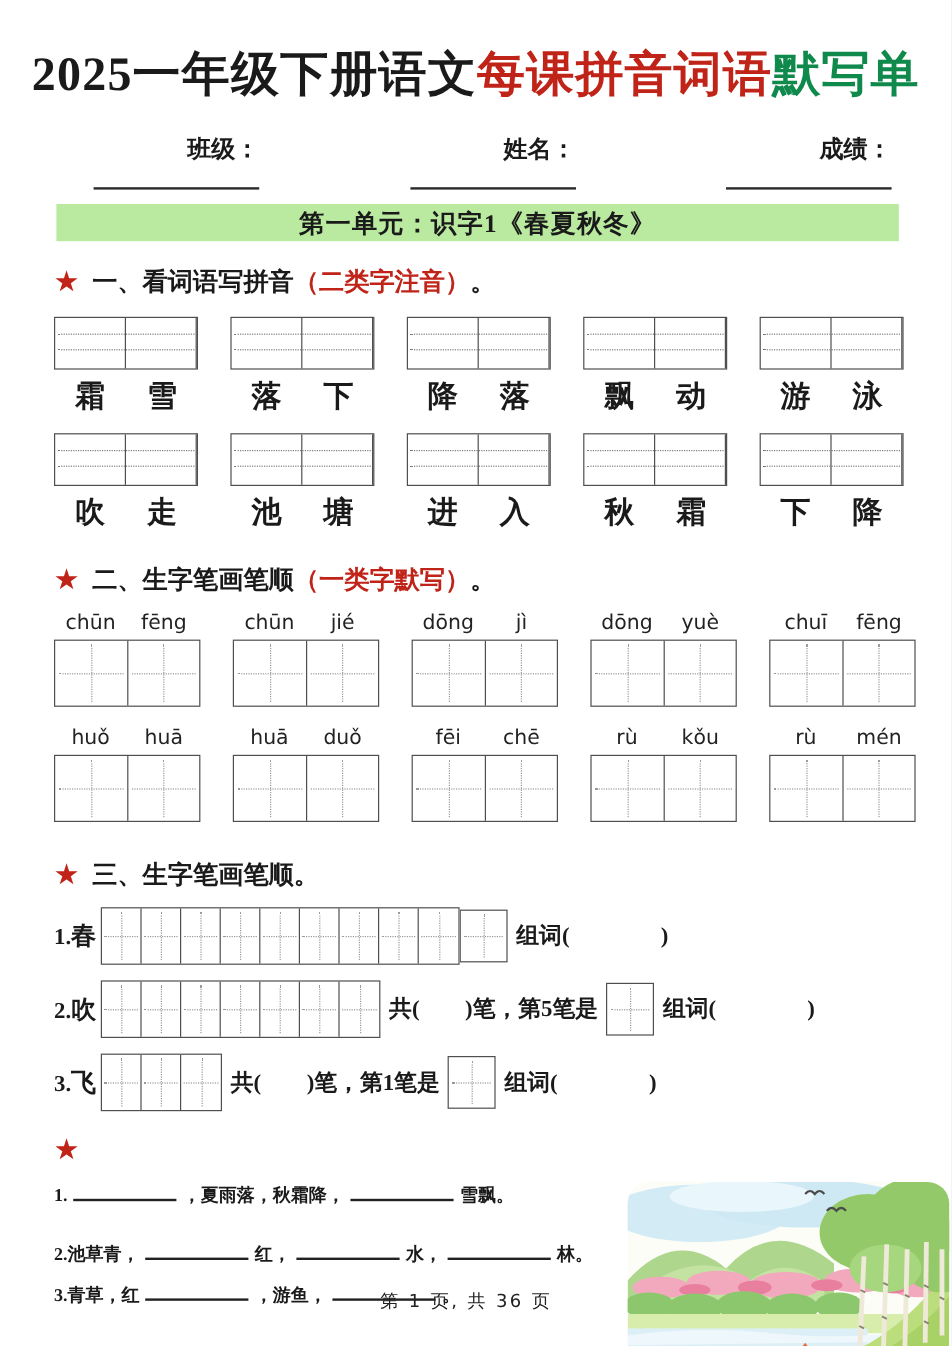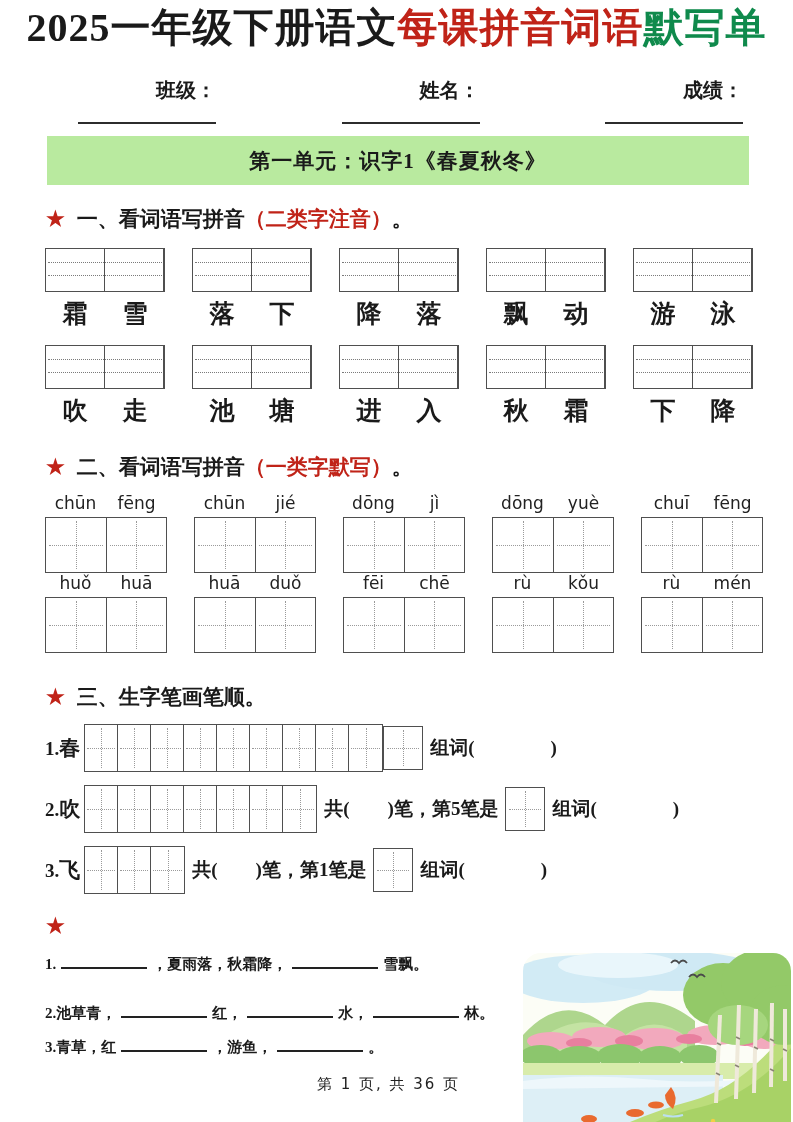--- a/index.html
+++ b/index.html
@@ -4,33 +4,33 @@
 <style>
   * { box-sizing: border-box; margin: 0; padding: 0; }
   html,body { background:#e8e8e8; }
   .page {
     width: 793px; height: 1122px; margin: 0 auto; background: #ffffff;
     position: relative; overflow: hidden;
     font-family: "Liberation Serif", serif; color: #1a1a1a;
   }
 
   
-  .title { text-align: center; font-size: 40px; font-weight: 900; letter-spacing: 1px; white-space: nowrap; }
+  .title { text-align: center; padding-top: 34px; font-size: 40px; font-weight: 900; letter-spacing: 1px; white-space: nowrap; }
   .title .t-black { color: #1a1a1a; }
   .title .t-red   { color: #c02318; }
   .title .t-green { color: #0f8a4c; }
 
   
   .fields { display: flex; justify-content: space-between; margin: 22px 50px 0 78px; font-size: 20px; font-weight: 600; }
   .field-group { display: flex; align-items: flex-end; flex-direction: column; }
   .field-line { display: inline-block; width: 138px; height: 20px; border-bottom: 2px solid #2c2c2c; }
 
   
   .banner {
-    margin: 12px 44px 0 47px; height: 49px; background: #b9ea9f;
+    margin: 12px 44px 0 47px; height: 31px; background: #b9ea9f;
     display: flex; align-items: center; justify-content: center;
     font-size: 21px; font-weight: 700; letter-spacing: 1px;
   }
 
   
   .sec-heading { margin: 20px 0 0 46px; font-size: 21px; font-weight: 700; display: flex; align-items: center; }
   .star { color: #c02318; font-size: 21px; margin-right: 12px; line-height: 1; }
   .h-red { color: #c02318; }
 
   
@@ -235,21 +235,21 @@
         </div>
       <div class="word-chars">
           <span>下</span>
           <span>降</span>
         </div>
     </div>
   </div>
 
   <div class="sec-heading" style="margin-top:26px">
     <span class="star">★</span>
-    <span>二、看词语写拼音</span>
+    <span>二、生字笔画笔顺</span>
     <span class="h-red">（一类字默写）</span>
     <span>。</span>
   </div>
 
   <div class="pinyin-row">
     <div class="pinyin-item">
       <div class="pinyin-labels">
           <span>chūn</span>
           <span>fēng</span>
         </div>
@@ -293,21 +293,21 @@
           <span>chuī</span>
           <span>fēng</span>
         </div>
       <div class="tian-box">
           <div class="tian-cell"></div>
           <div class="tian-cell"></div>
         </div>
     </div>
   </div>
 
-  <div class="pinyin-row" style="margin-top:0">
+  <div class="pinyin-row" style="margin-top:16px">
     <div class="pinyin-item">
       <div class="pinyin-labels">
           <span>huǒ</span>
           <span>huā</span>
         </div>
       <div class="tian-box">
           <div class="tian-cell"></div>
           <div class="tian-cell"></div>
         </div>
     </div>

